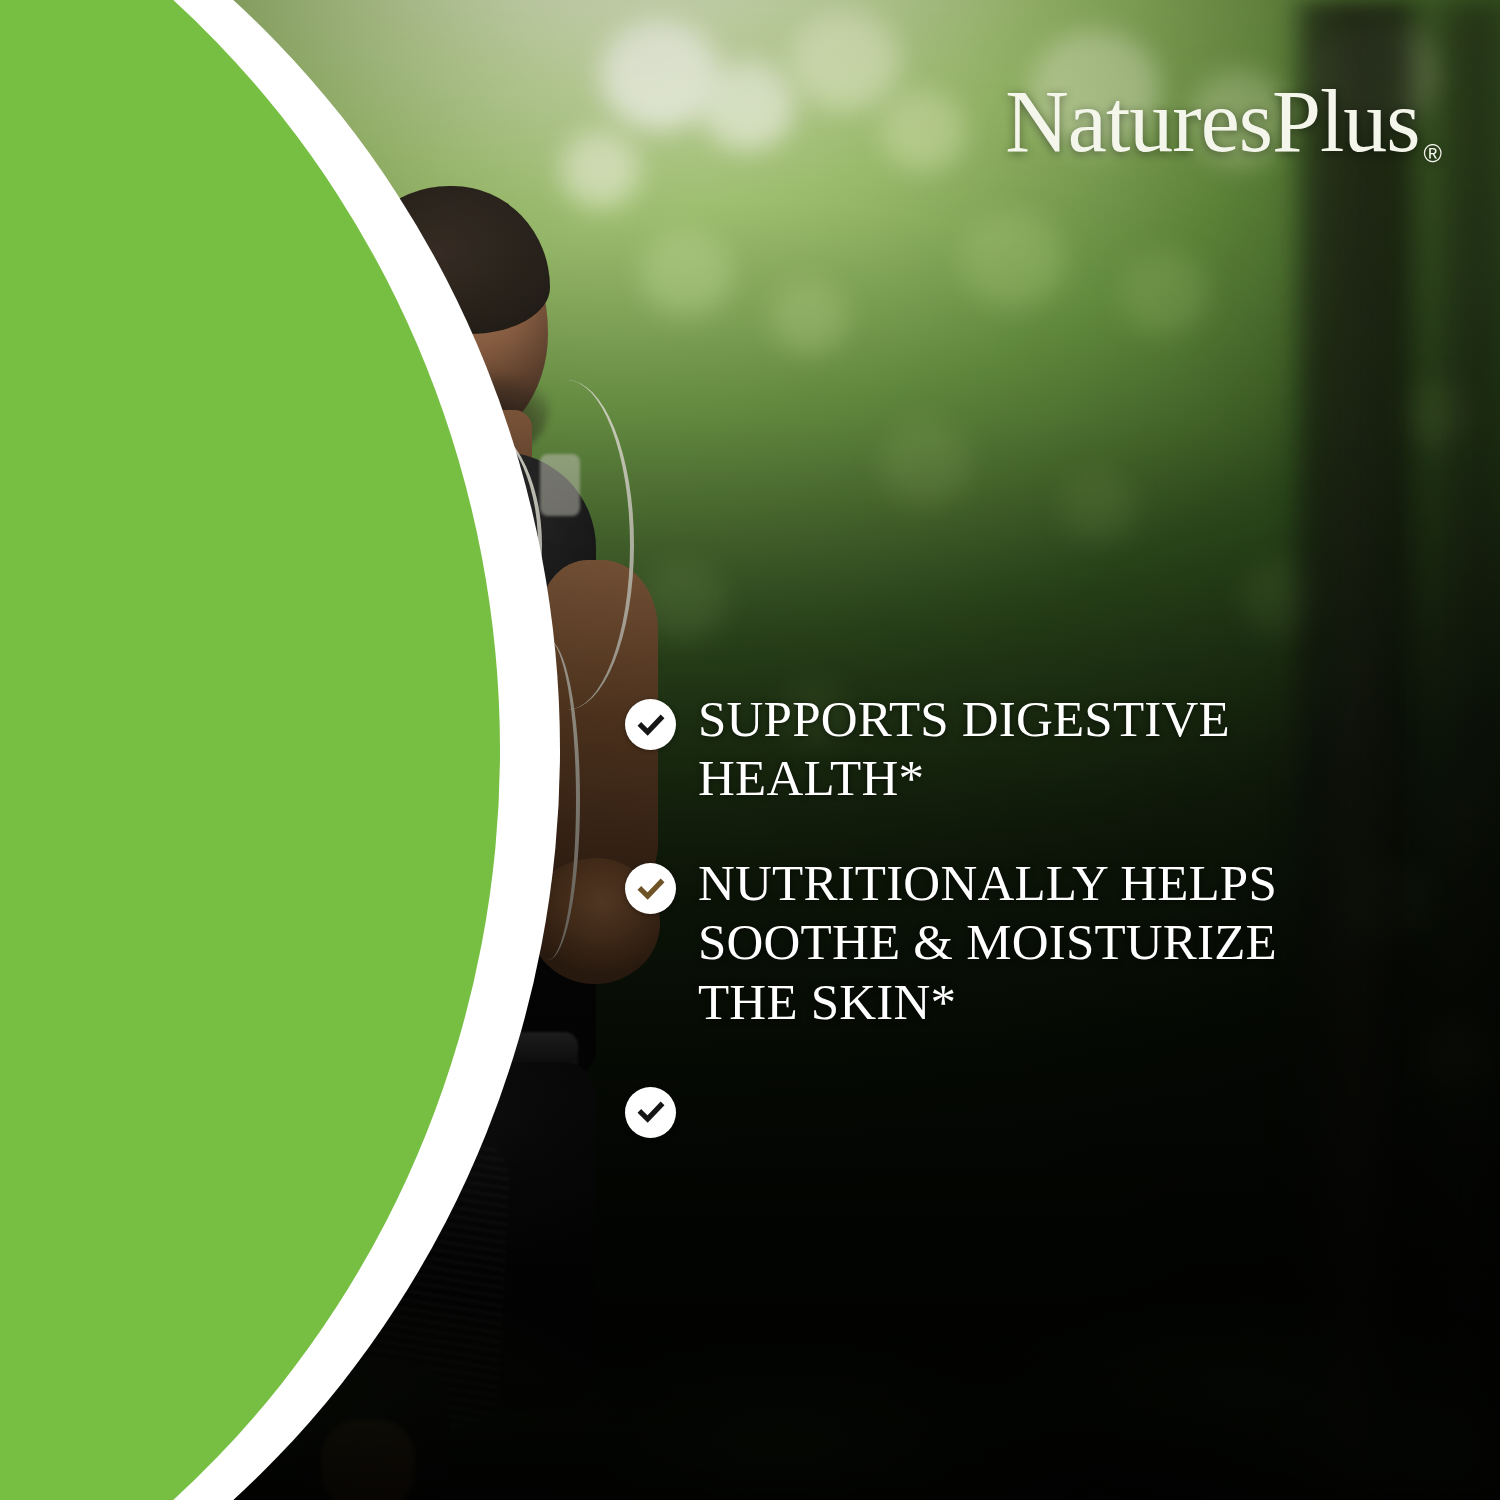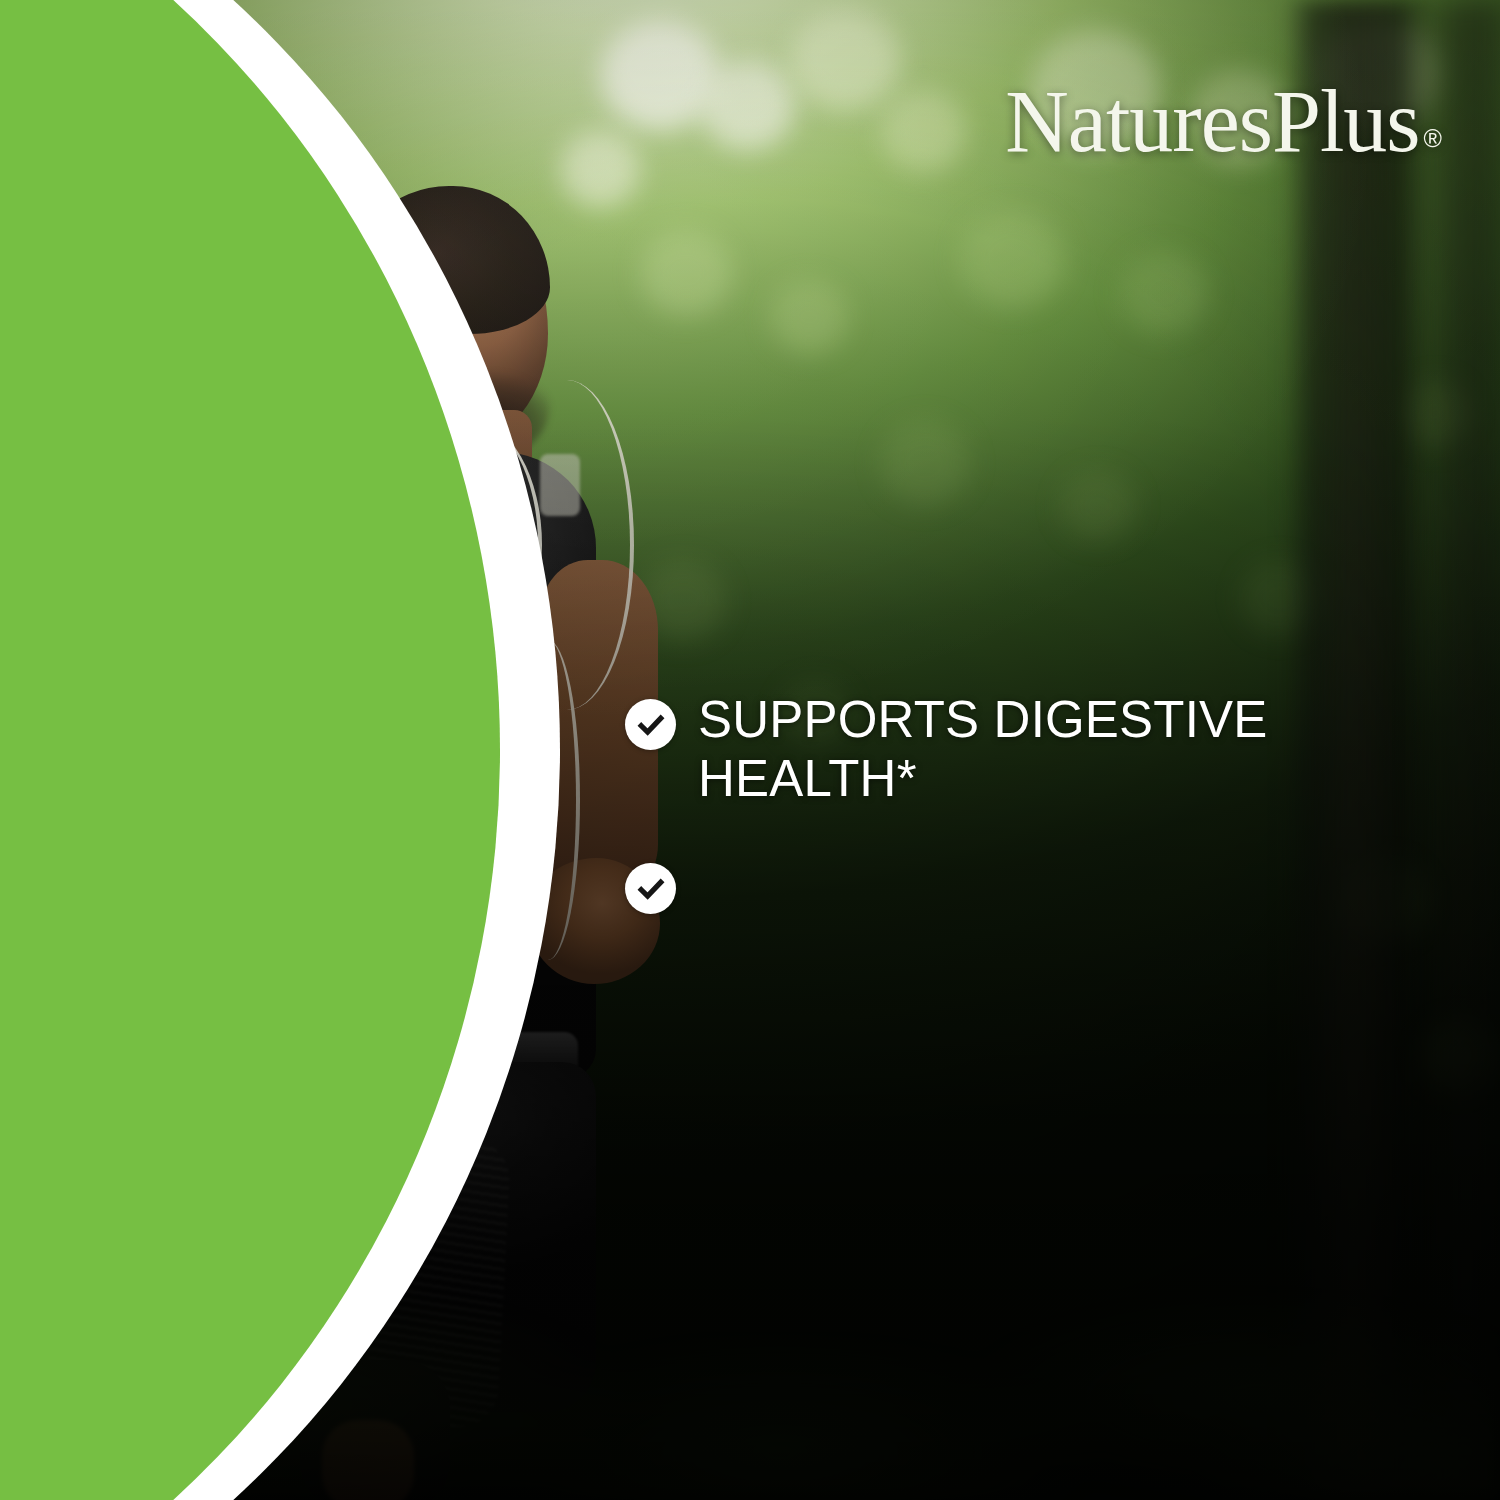--- a/index.html
+++ b/index.html
@@ -214,21 +214,21 @@
     left:-1430px;top:-250px;
     width:1930px;height:2000px;
     border-radius:50%;
     background:#76bf43;
   }
 
   
   .logo{
     position:absolute;
     right:58px;top:78px;
-    display:flex;align-items:flex-start;
+    display:flex;align-items:flex-end;
     color:#f4f6ec;
     font-family:"Liberation Serif",serif;
     line-height:1;
     text-shadow:0 2px 10px rgba(0,0,0,.45);
   }
   .logo-word{
     font-size:88px;
     letter-spacing:-1px;
     font-weight:400;
   }
@@ -266,21 +266,21 @@
     transform:translate(-50%,-50%);
   }
   .bullet-text{
     color:#ffffff;
     font-size:51px;
     line-height:1.16;
     letter-spacing:.2px;
     font-weight:400;
     text-shadow:0 1px 6px rgba(0,0,0,.55);
     white-space:pre-line;
-    font-family:Liberation Sans, sans-serif;
+    font-family:Liberation Serif, serif;
   }
 </style>
 </head>
 <body>
 
 <div id="stage">
 
   <div class="photo">
     <div class="canopy-base"></div>
 
@@ -360,20 +360,30 @@
     <div class="bullet">
       <span class="check-badge">
         <svg width="30" height="30" viewBox="0 0 24 24" aria-hidden="true">
           <path d="M4.2 12.6 L9.3 17.6 L19.8 6.6" fill="none" stroke="#161616" stroke-width="4.2" stroke-linecap="square" stroke-linejoin="miter"></path>
         </svg>
       </span>
       <span class="bullet-text">SUPPORTS DIGESTIVE
 HEALTH*</span>
     </div>
 
+    <div class="bullet">
+      <span class="check-badge">
+        <svg width="30" height="30" viewBox="0 0 24 24" aria-hidden="true">
+          <path d="M4.2 12.6 L9.3 17.6 L19.8 6.6" fill="none" stroke="#6e5327" stroke-width="4.2" stroke-linecap="square" stroke-linejoin="miter"></path>
+        </svg>
+      </span>
+      <span class="bullet-text">NUTRITIONALLY HELPS
+SOOTHE &amp; MOISTURIZE
+THE SKIN*</span>
+    </div>
 
     <div class="bullet">
       <span class="check-badge">
         <svg width="30" height="30" viewBox="0 0 24 24" aria-hidden="true">
           <path d="M4.2 12.6 L9.3 17.6 L19.8 6.6" fill="none" stroke="#161616" stroke-width="4.2" stroke-linecap="square" stroke-linejoin="miter"></path>
         </svg>
       </span>
     </div>
 
   </div>

